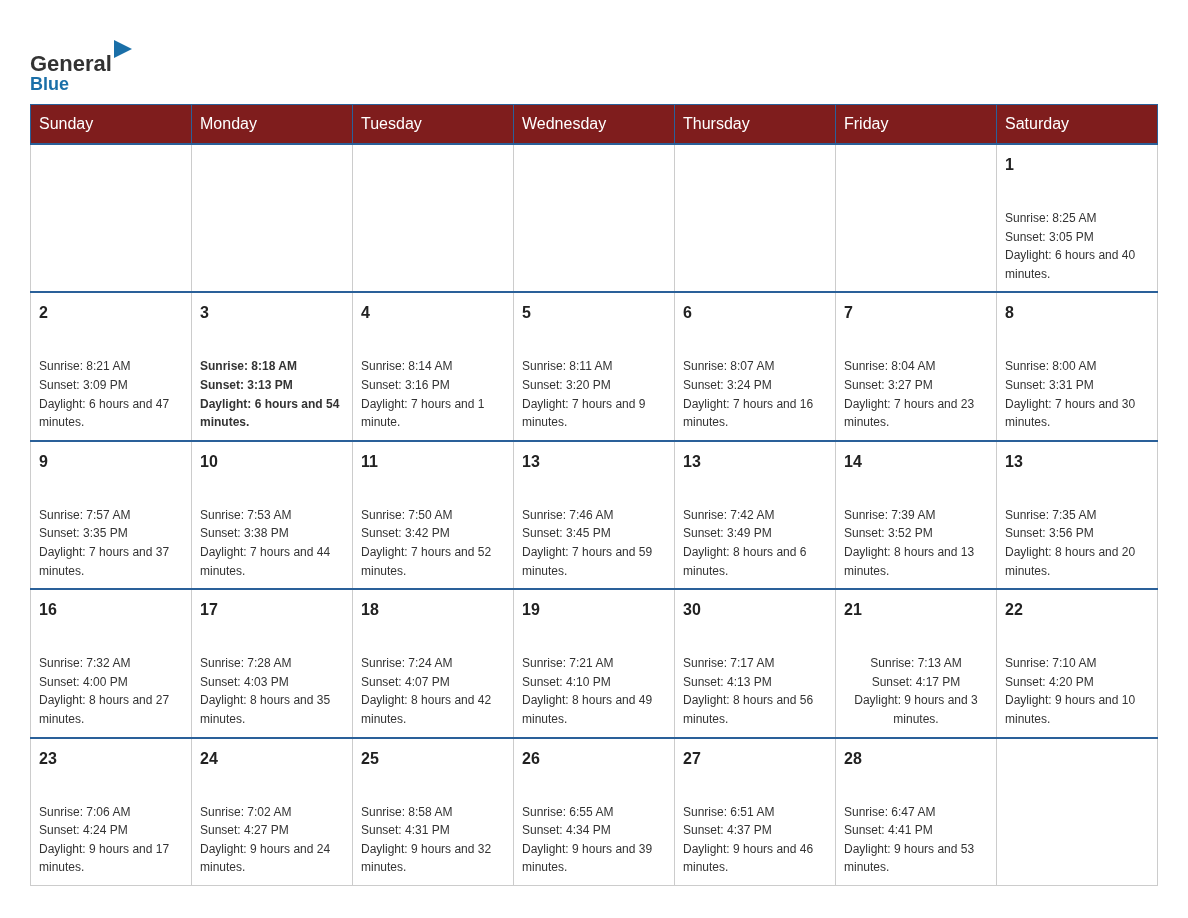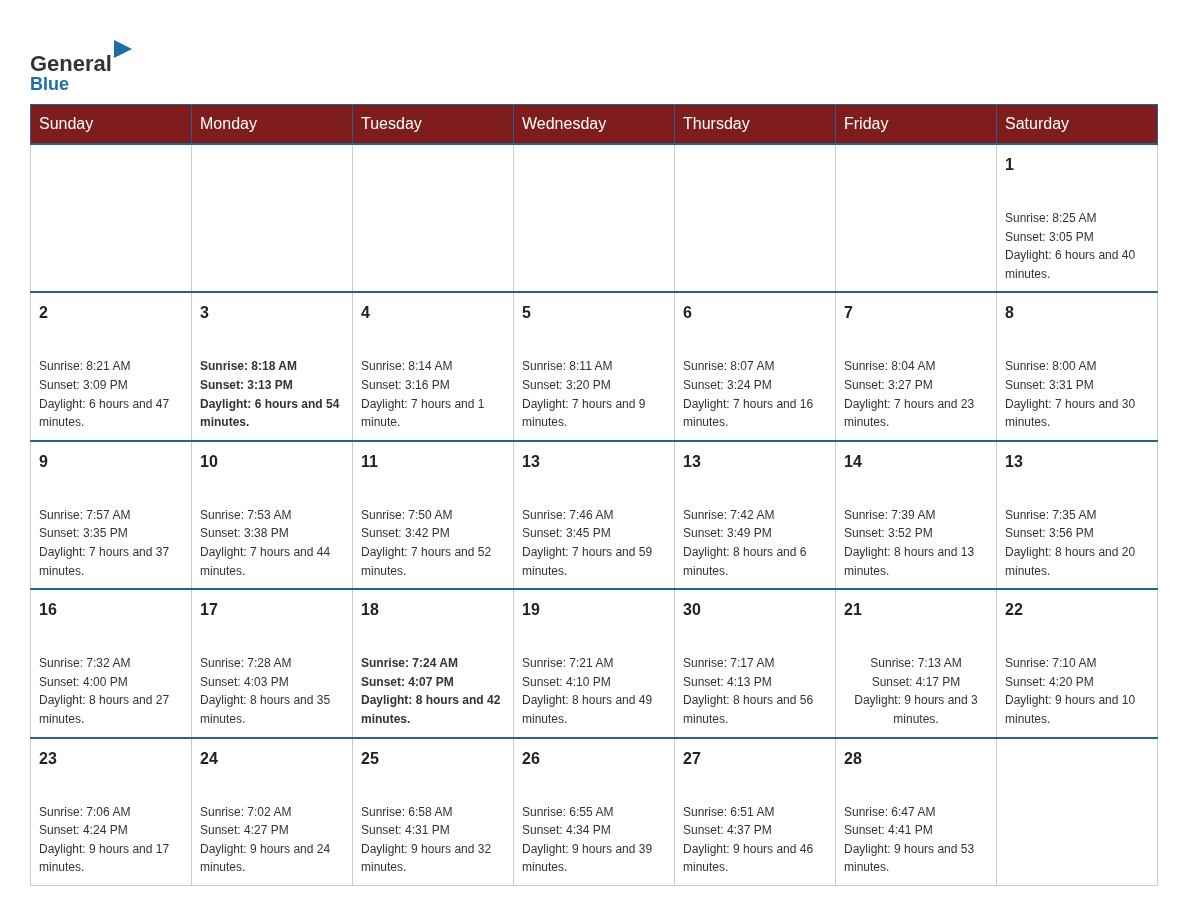--- a/index.html
+++ b/index.html
@@ -246,21 +246,21 @@
 Daylight: 8 hours and 27 minutes.</div>
         </td>
         <td>
           <span class="day-number">17</span>
           <div class="day-info" style="white-space: pre-line;">Sunrise: 7:28 AM
 Sunset: 4:03 PM
 Daylight: 8 hours and 35 minutes.</div>
         </td>
         <td>
           <span class="day-number">18</span>
-          <div class="day-info" style="white-space: pre-line; font-weight: bold;">Sunrise: 7:24 AM
+          <div class="day-info" style="white-space: pre-line;">Sunrise: 7:24 AM
 Sunset: 4:07 PM
 Daylight: 8 hours and 42 minutes.</div>
         </td>
         <td>
           <span class="day-number">19</span>
           <div class="day-info" style="white-space: pre-line;">Sunrise: 7:21 AM
 Sunset: 4:10 PM
 Daylight: 8 hours and 49 minutes.</div>
         </td>
         <td>
@@ -290,21 +290,21 @@
 Daylight: 9 hours and 17 minutes.</div>
         </td>
         <td>
           <span class="day-number">24</span>
           <div class="day-info" style="white-space: pre-line;">Sunrise: 7:02 AM
 Sunset: 4:27 PM
 Daylight: 9 hours and 24 minutes.</div>
         </td>
         <td>
           <span class="day-number">25</span>
-          <div class="day-info" style="white-space: pre-line;">Sunrise: 6:58 AM
+          <div class="day-info" style="white-space: pre-line;">Sunrise: 8:58 AM
 Sunset: 4:31 PM
 Daylight: 9 hours and 32 minutes.</div>
         </td>
         <td>
           <span class="day-number">26</span>
           <div class="day-info" style="white-space: pre-line;">Sunrise: 6:55 AM
 Sunset: 4:34 PM
 Daylight: 9 hours and 39 minutes.</div>
         </td>
         <td>

